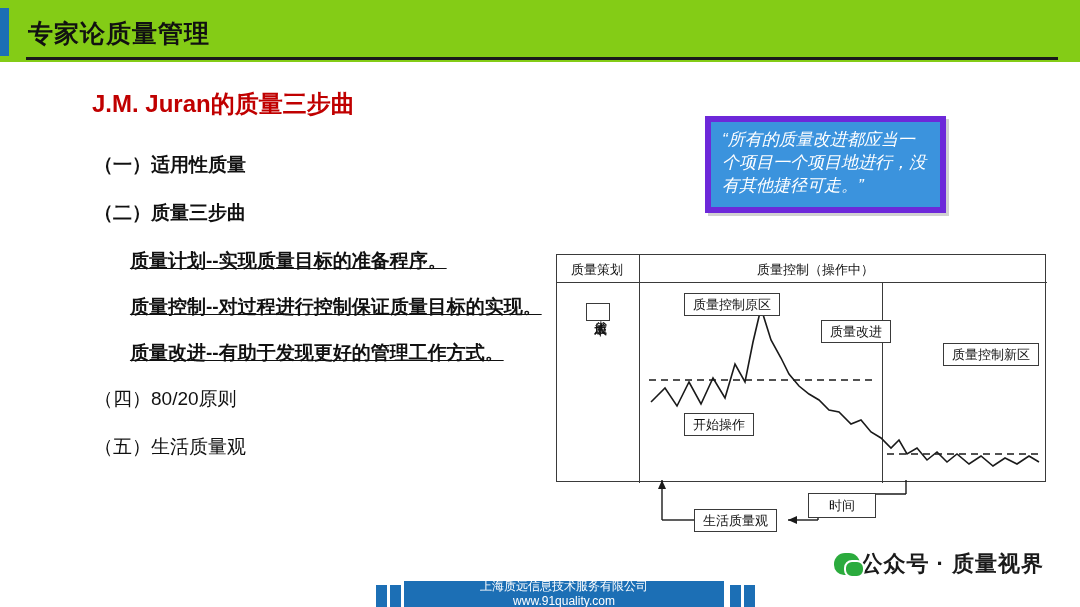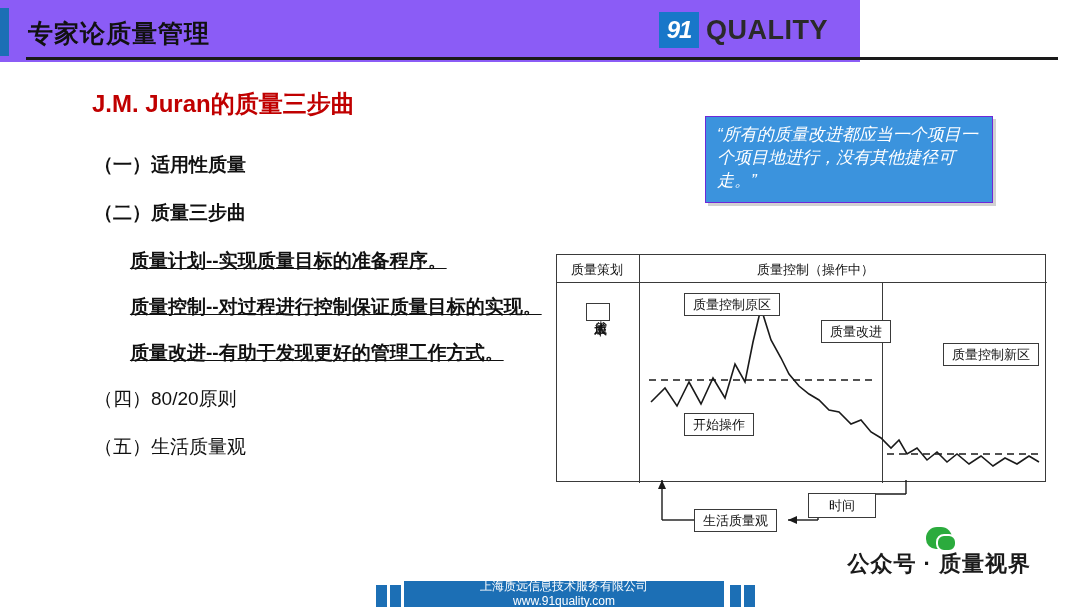--- a/index.html
+++ b/index.html
@@ -10,23 +10,23 @@
     background: #ffffff;
     font-family: "Liberation Sans", sans-serif;
     overflow: hidden;
     position: relative;
   }
 
   
   .header {
     position: absolute;
     left: 0; top: 0;
-    width: 860px;
+    width: 1080px;
     height: 62px;
-    background: #8b5cf6;
+    background: #84cc16;
   }
   .header-accent {
     position: absolute;
     left: 0; top: 8px;
     width: 9px;
     height: 48px;
     background: #1c6fb5;
   }
   .header-title {
     position: absolute;
@@ -98,24 +98,24 @@
   }
   .item.plain {
     font-weight: normal;
     font-size: 19px;
   }
 
   
   .quote-box {
     position: absolute;
     left: 705px; top: 116px;
-    width: 288px;
+    width: 241px;
     padding: 7px 9px 9px 11px;
     background: #3b93dd;
-    border: 1px solid #6d28d9;
+    border: 6px solid #6d28d9;
     box-shadow: 3px 3px 0 rgba(0,0,0,0.18);
     color: #ffffff;
     font-size: 17px;
     line-height: 1.35;
     font-style: italic;
   }
 
   
   .diagram {
     position: absolute;
@@ -201,24 +201,23 @@
   }
   .tick {
     position: absolute;
     bottom: 0;
     width: 11px;
     height: 22px;
     background: #1c6fb5;
   }
   .wechat {
     position: absolute;
-    right: 49px; bottom: 28px;
+    right: 36px; bottom: 28px;
     display: flex;
     align-items: center;
-    flex-direction: column;
   }
   .wechat-icon {
     width: 26px; height: 22px;
     background: #2bab3d;
     border-radius: 11px 11px 10px 10px;
     position: relative;
   }
   .wechat-icon:after {
     content: "";
     position: absolute;
@@ -235,24 +234,20 @@
     letter-spacing: 1px;
   }
 </style>
 </head>
 <body>
 
 <div class="header">
   <div class="header-accent"></div>
   <div class="header-title">专家论质量管理</div>
   <div class="header-rule"></div>
-  <div class="logo">
-    <div class="logo-mark">91</div>
-    <div class="logo-text">QUALITY</div>
-  </div>
 </div>
 
 <div class="slide-title">J.M. Juran的质量三步曲</div>
 
 <div class="left-col">
   <div class="item">（一）适用性质量</div>
   <div class="item">（二）质量三步曲</div>
   <div class="item sub">质量计划--实现质量目标的准备程序。</div>
   <div class="item sub">质量控制--对过程进行控制保证质量目标的实现。</div>
   <div class="item sub">质量改进--有助于发现更好的管理工作方式。</div>

